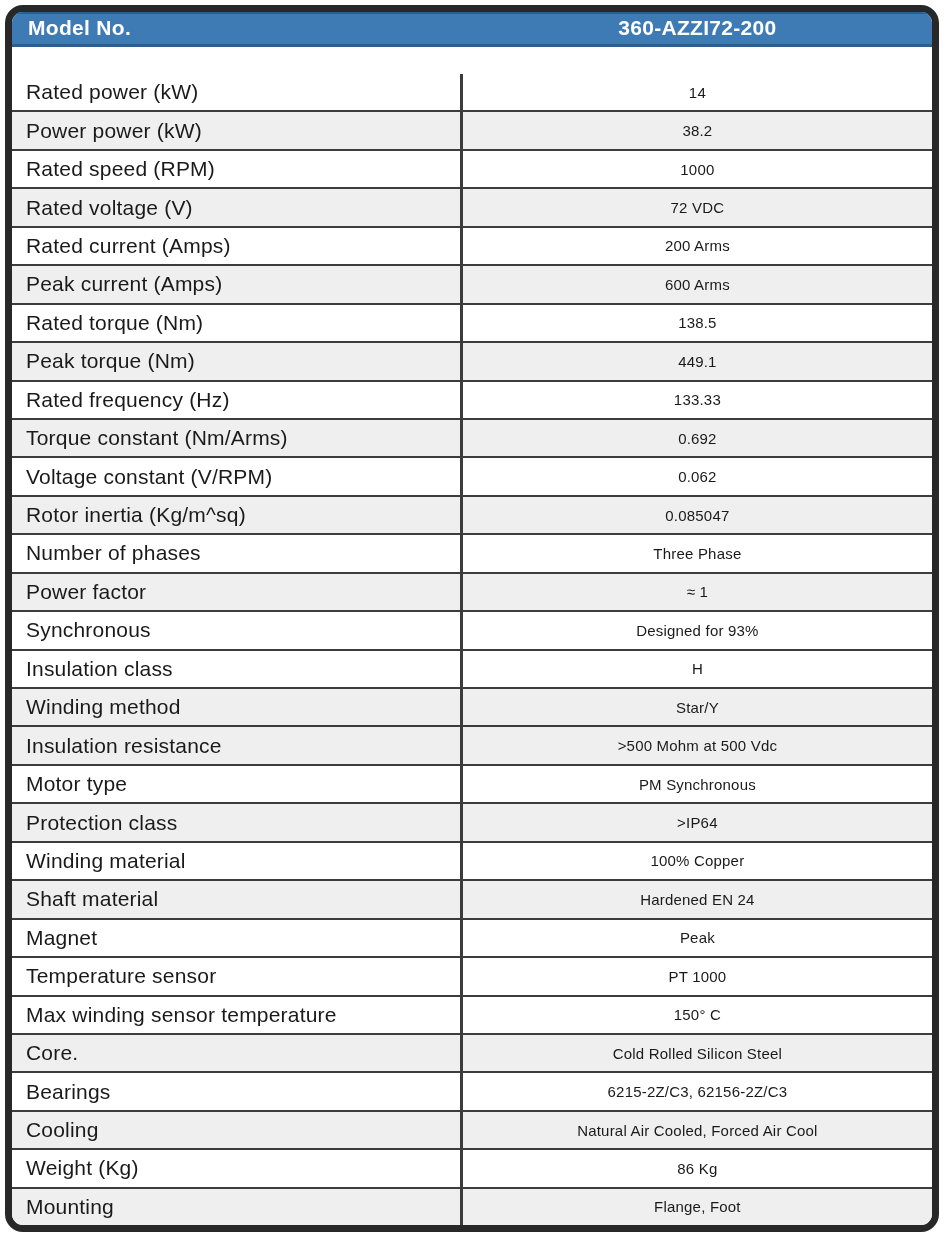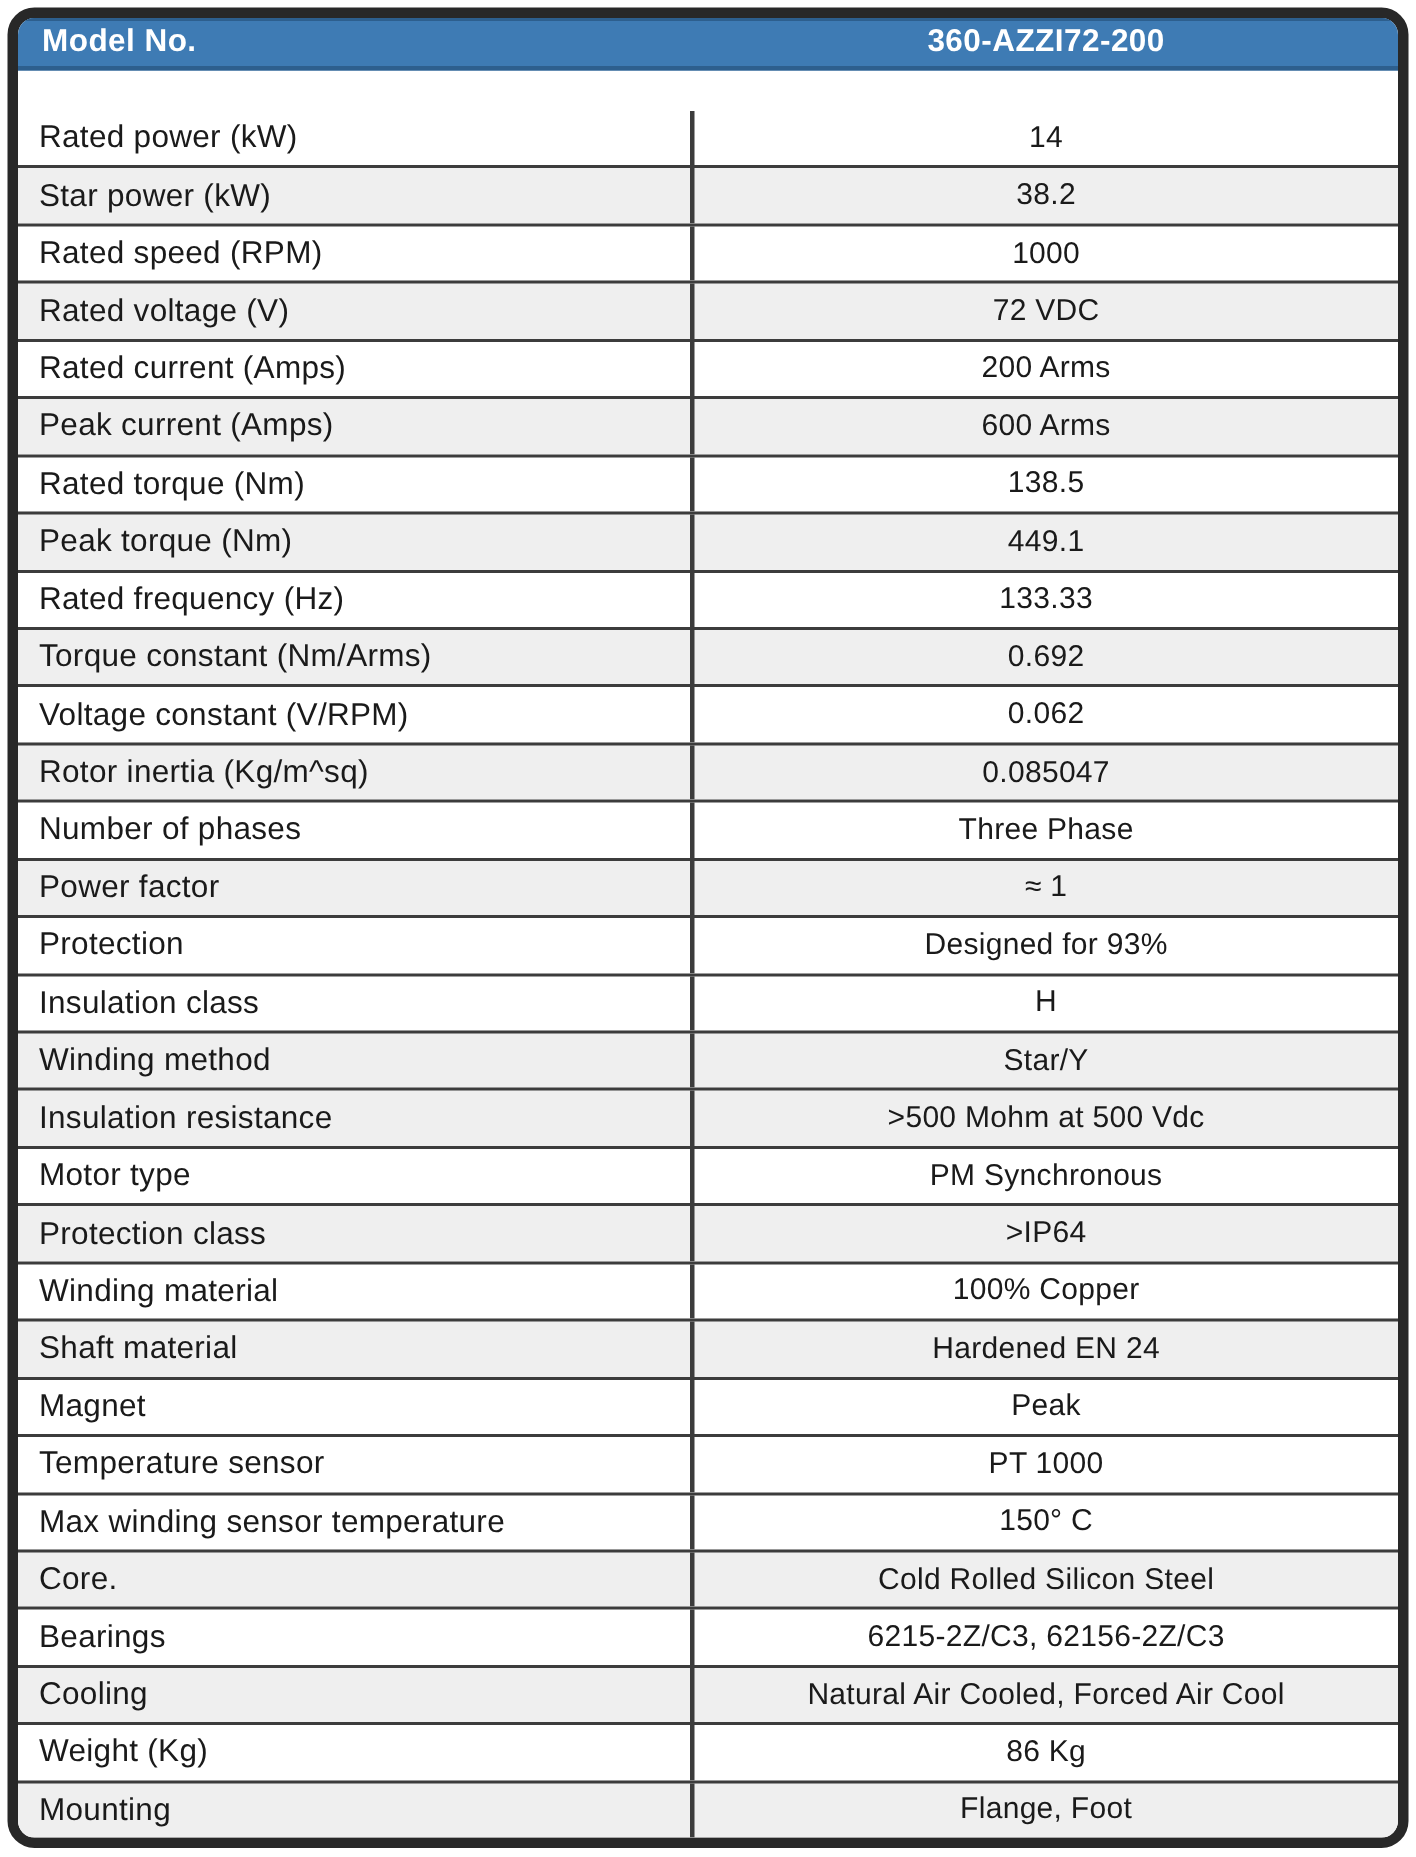--- a/index.html
+++ b/index.html
@@ -76,21 +76,21 @@
     border-right: 3px solid var(--row-line, #3c3c3c);
     font-size: 21px;
     letter-spacing: 0.2px;
   }
 
   .cell-value {
     flex: 1 1 auto;
     display: flex;
     align-items: center;
     justify-content: center;
-    font-size: 20px;
+    font-size: 15px;
     letter-spacing: 0.2px;
     text-align: center;
   }
 </style>
 </head>
 <body>
 
 <div class="page">
   <div class="spec-card">
 
@@ -99,21 +99,21 @@
       <div class="h-value">360-AZZI72-200</div>
     </div>
 
     <div class="spec-body" id="spec-body">
   <div class="spec-row">
     <div class="cell-label">Rated power (kW)</div>
     <div class="cell-value">14</div>
   </div>
 
   <div class="spec-row shaded">
-    <div class="cell-label">Star power (kW)</div>
+    <div class="cell-label">Power power (kW)</div>
     <div class="cell-value">38.2</div>
   </div>
 
   <div class="spec-row">
     <div class="cell-label">Rated speed (RPM)</div>
     <div class="cell-value">1000</div>
   </div>
 
   <div class="spec-row shaded">
     <div class="cell-label">Rated voltage (V)</div>
@@ -164,21 +164,21 @@
     <div class="cell-label">Number of phases</div>
     <div class="cell-value">Three Phase</div>
   </div>
 
   <div class="spec-row shaded">
     <div class="cell-label">Power factor</div>
     <div class="cell-value">≈ 1</div>
   </div>
 
   <div class="spec-row">
-    <div class="cell-label">Protection</div>
+    <div class="cell-label">Synchronous</div>
     <div class="cell-value">Designed for 93%</div>
   </div>
 
   <div class="spec-row">
     <div class="cell-label">Insulation class</div>
     <div class="cell-value">H</div>
   </div>
 
   <div class="spec-row shaded">
     <div class="cell-label">Winding method</div>

